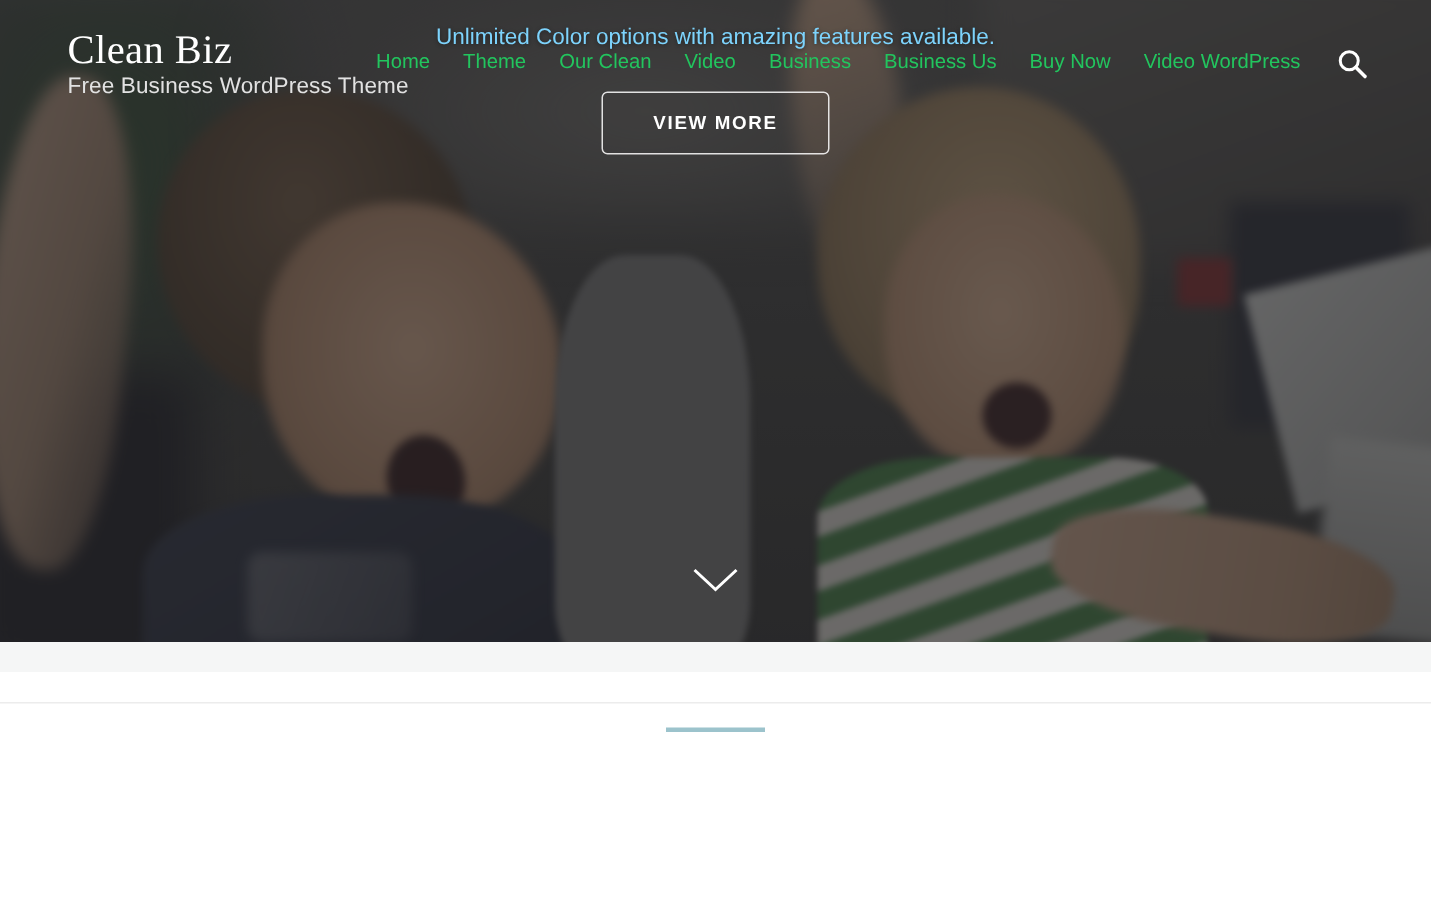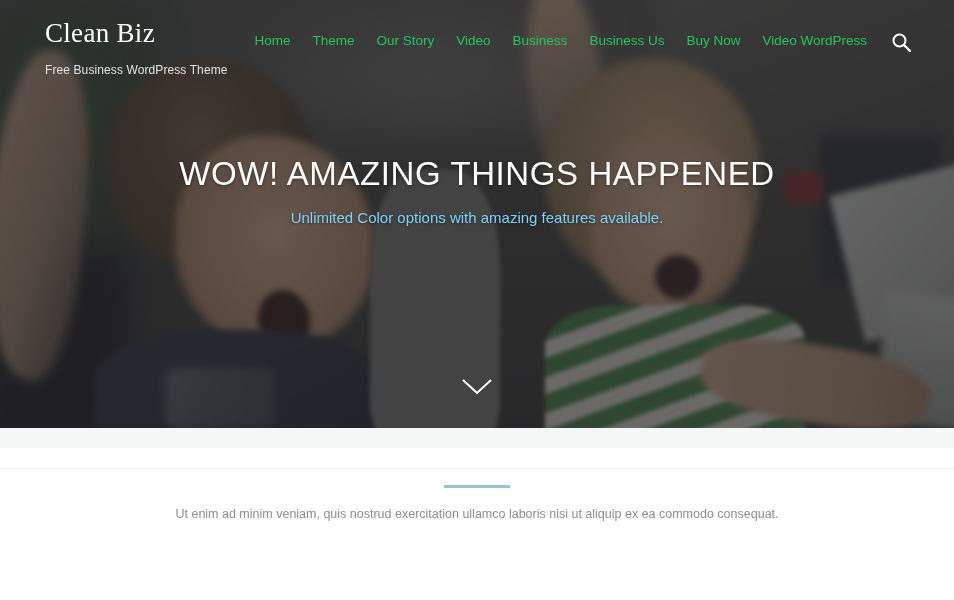--- a/index.html
+++ b/index.html
@@ -147,21 +147,21 @@
   .header {
     position:absolute; left:0; top:0; width:954px; height:78px;
     z-index:5;
   }
   .brand { position:absolute; left:45px; top:20px; }
   .brand-title {
     font-family:"Liberation Serif", serif;
     font-size:27px; color:#fff; letter-spacing:0.3px; line-height:1;
   }
   .brand-tag {
-    margin-top:16px; font-size:12px; color:#e2e2e2; letter-spacing:0.1px;
+    margin-top:2px; font-size:15px; color:#e2e2e2; letter-spacing:0.1px;
   }
   .nav {
     position:absolute; right:76px; top:33px;
     display:flex; align-items:center; gap:0;
   }
   .nav a {
     color:#22c55e; font-size:13.5px; text-decoration:none;
     padding:0 11px; white-space:nowrap;
   }
   .search-btn {
@@ -255,51 +255,50 @@
     <div class="header">
 
       <div class="brand">
         <div class="brand-title">Clean Biz</div>
         <div class="brand-tag">Free Business WordPress Theme</div>
       </div>
 
       <nav class="nav">
         <a href="#">Home</a>
         <a href="#">Theme</a>
-        <a href="#">Our Story</a>
+        <a href="#">Our Clean</a>
         <a href="#">Video</a>
         <a href="#">Business</a>
         <a href="#">Business Us</a>
         <a href="#">Buy Now</a>
         <a href="#">Video WordPress</a>
       </nav>
 
       <div class="search-btn">
         <svg width="22" height="22" viewBox="0 0 22 22" fill="none">
           <circle cx="9.5" cy="9.5" r="6" stroke="#ffffff" stroke-width="2"></circle>
           <line x1="14" y1="14" x2="20" y2="20" stroke="#ffffff" stroke-width="2.4" stroke-linecap="round"></line>
         </svg>
       </div>
     </div>
 
     <div class="hero-content">
-      <div class="hero-title">WOW! AMAZING THINGS HAPPENED</div>
       <div class="hero-sub">Unlimited Color options with amazing features available.</div>
+      <a class="hero-btn" href="#">VIEW MORE</a>
     </div>
 
     <div class="scroll-down">
       <svg width="40" height="24" viewBox="0 0 40 24" fill="none">
         <polyline points="6,6 20,19 34,6" stroke="#ffffff" stroke-width="2" fill="none"></polyline>
       </svg>
     </div>
   </div>
 
   <div class="band-gray"></div>
   <div class="band-white"></div>
   <div class="band-divider"></div>
 
   <div class="features">
     <div class="sec-rule"></div>
-    <div class="sec-desc">Ut enim ad minim veniam, quis nostrud exercitation ullamco laboris nisi ut aliquip ex ea commodo consequat.</div>
 
   </div>
 
 </div>
 
 </body></html>

